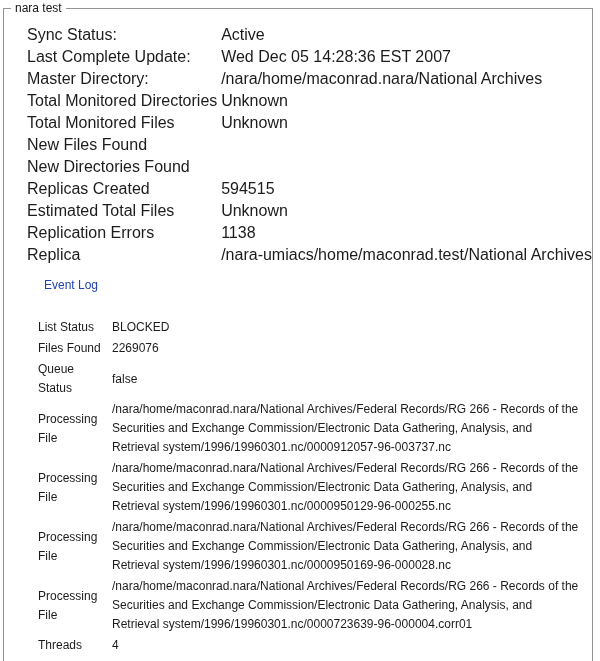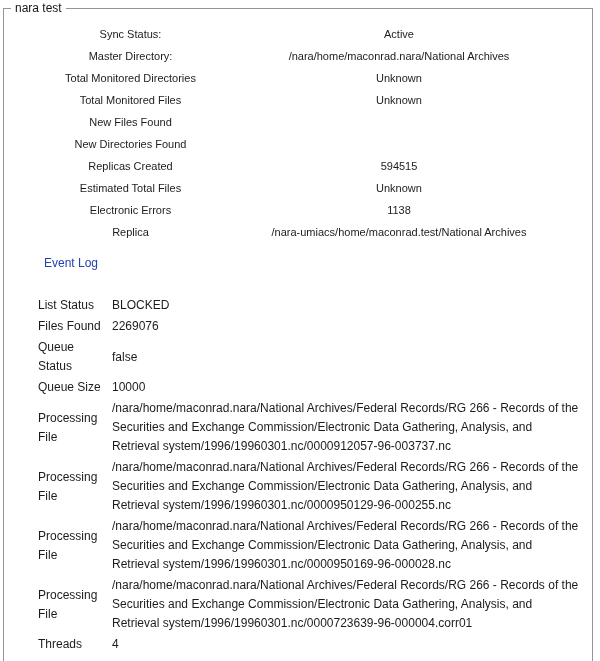--- a/index.html
+++ b/index.html
@@ -31,26 +31,25 @@
     margin-left: 7px;
     padding: 0 4px;
     font-size: 12px;
     color: #161616;
   }
   table.status-table {
     border-collapse: collapse;
     margin: 7px 0 0 23px;
   }
   table.status-table td {
-    font-size: 11px;
+    font-size: 16px;
     line-height: 19px;
     vertical-align: top;
     padding: 1px 0 2px 0;
     white-space: nowrap;
-    text-align: center;
   }
   table.status-table td.lbl { width: 207px; }
   table.status-table td.val { min-width: 330px; }
 
   .event-section {
     margin: 0 0 0 34px;
   }
   .event-title {
     margin: 10px 0 22px 6px;
     line-height: 19px;
@@ -84,20 +83,24 @@
   <legend>nara test</legend>
 
   <table class="status-table">
     <tbody>
 
         <tr>
           <td class="lbl">Sync Status:</td>
           <td class="val">Active</td>
         </tr>
 
+        <tr>
+          <td class="lbl">Last Complete Update:</td>
+          <td class="val">Wed Dec 05 14:28:36 EST 2007</td>
+        </tr>
 
         <tr>
           <td class="lbl">Master Directory:</td>
           <td class="val">/nara/home/maconrad.nara/National Archives</td>
         </tr>
 
         <tr>
           <td class="lbl">Total Monitored Directories</td>
           <td class="val">Unknown</td>
         </tr>
@@ -121,21 +124,21 @@
           <td class="lbl">Replicas Created</td>
           <td class="val">594515</td>
         </tr>
 
         <tr>
           <td class="lbl">Estimated Total Files</td>
           <td class="val">Unknown</td>
         </tr>
 
         <tr>
-          <td class="lbl">Electronic Errors</td>
+          <td class="lbl">Replication Errors</td>
           <td class="val">1138</td>
         </tr>
 
         <tr>
           <td class="lbl">Replica</td>
           <td class="val">/nara-umiacs/home/maconrad.test/National Archives</td>
         </tr>
       </tbody>
   </table>
 
@@ -152,24 +155,20 @@
           <tr>
             <td class="lbl">Files Found</td>
             <td class="val">2269076</td>
           </tr>
 
           <tr>
             <td class="lbl">Queue Status</td>
             <td class="val">false</td>
           </tr>
 
-          <tr>
-            <td class="lbl">Queue Size</td>
-            <td class="val">10000</td>
-          </tr>
 
           <tr>
             <td class="lbl">Processing File</td>
             <td class="val">/nara/home/maconrad.nara/National Archives/Federal Records/RG 266 - Records of the Securities and Exchange Commission/Electronic Data Gathering, Analysis, and Retrieval system/1996/19960301.nc/0000912057-96-003737.nc</td>
           </tr>
 
           <tr>
             <td class="lbl">Processing File</td>
             <td class="val">/nara/home/maconrad.nara/National Archives/Federal Records/RG 266 - Records of the Securities and Exchange Commission/Electronic Data Gathering, Analysis, and Retrieval system/1996/19960301.nc/0000950129-96-000255.nc</td>
           </tr>

